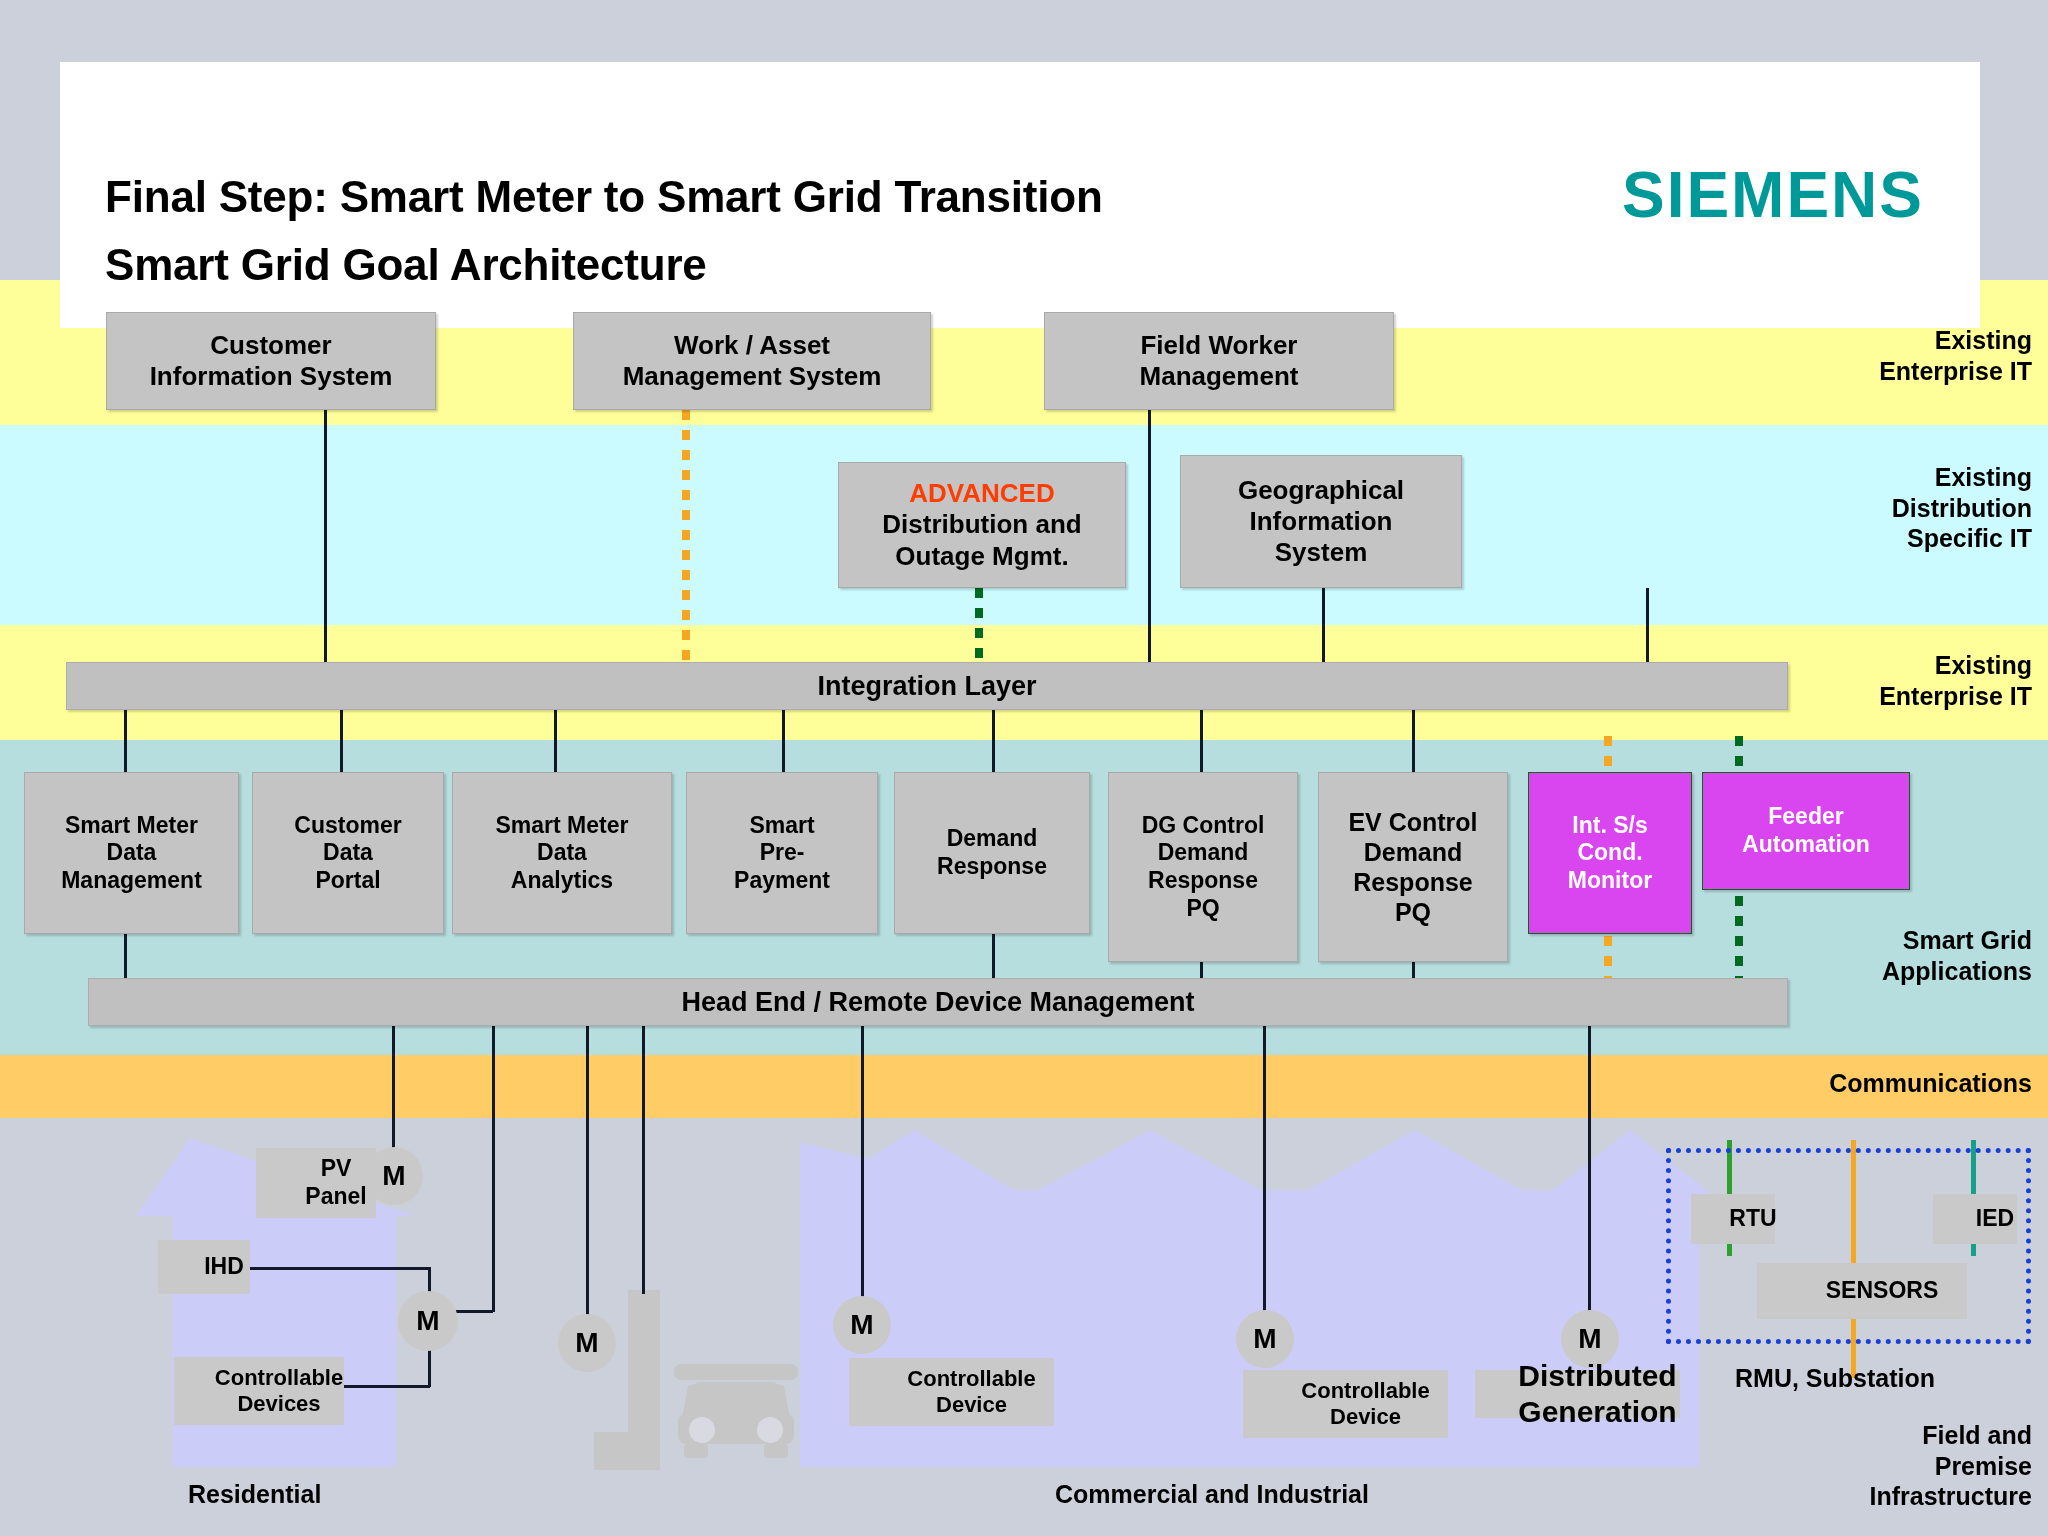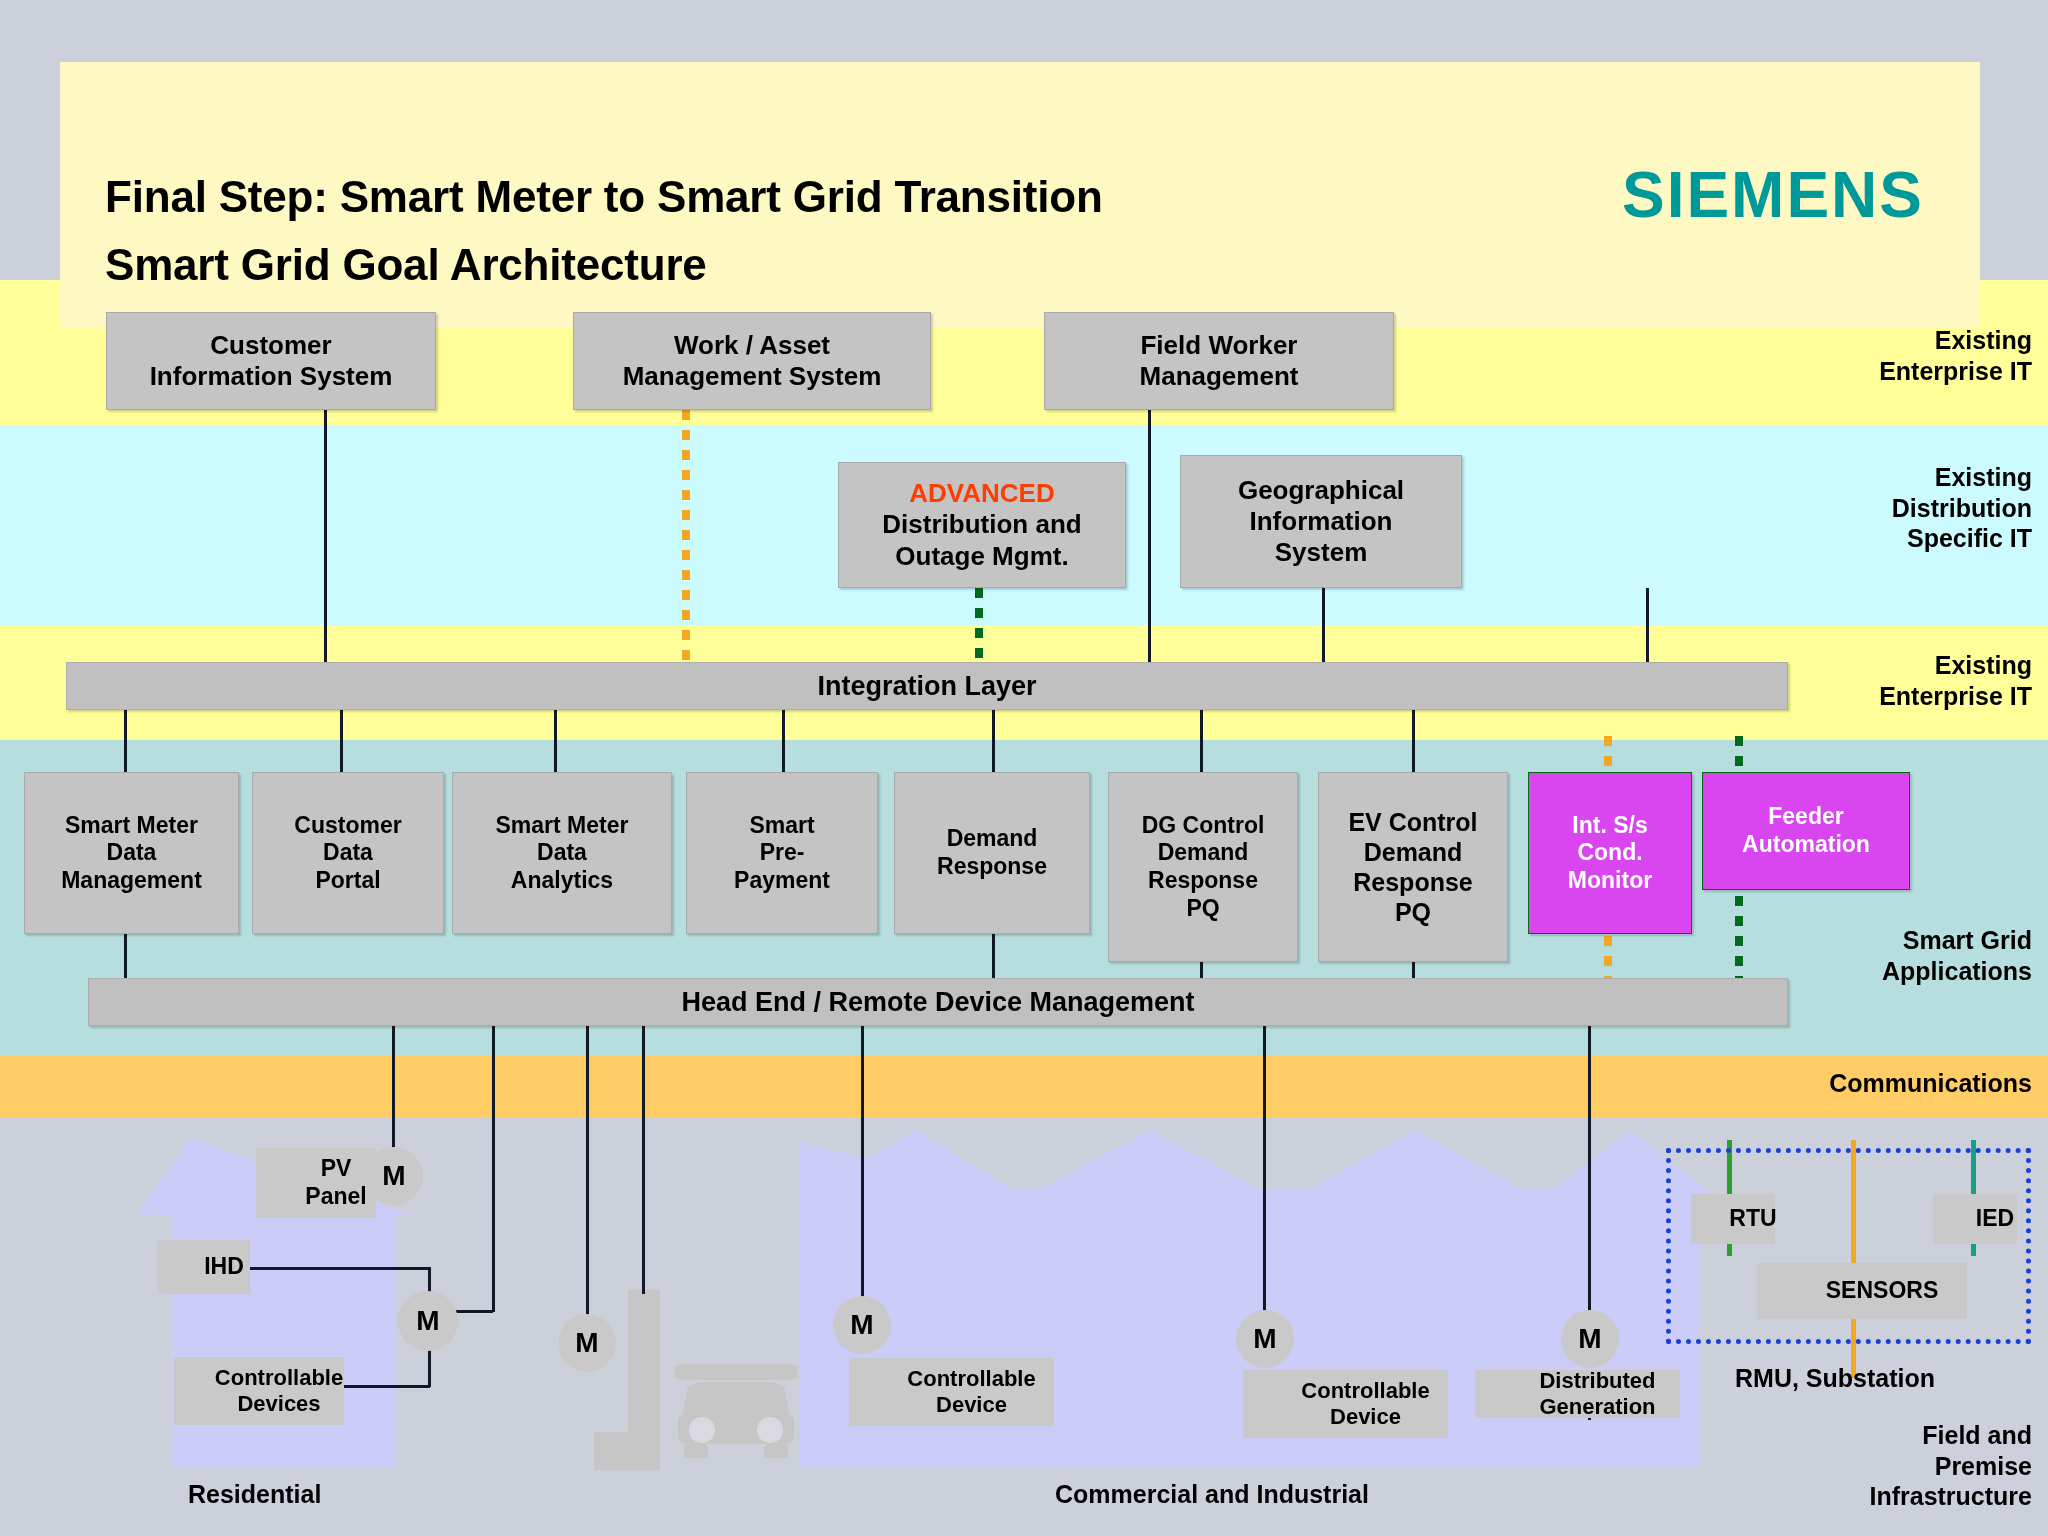--- a/index.html
+++ b/index.html
@@ -8,21 +8,21 @@
     background:#ccd0da;
     font-family:"Liberation Sans",sans-serif;
     overflow:hidden;
     position:relative;
   }
   #stage{position:absolute;left:0;top:0;width:2048px;height:1536px;}
 
   
   .title-card{
     position:absolute;left:60px;top:62px;width:1920px;height:266px;
-    background:#fef9c3;
+    background:#ffffff;
   }
   .title-line{
     position:absolute;left:45px;
     font-size:44px;font-weight:bold;color:#000;letter-spacing:-0.2px;
     white-space:nowrap;
   }
   .title-line.l1{top:110px;}
   .title-line.l2{top:178px;}
   .siemens{
     position:absolute;right:56px;top:96px;
@@ -280,21 +280,21 @@
 
   <div class="meter" style="left:833px;top:1296px;width:58px;height:58px;">M</div>
   <div class="box plain" style="left:849px;top:1358px;width:205px;height:68px;font-size:22px;">Controllable
 Device</div>
 
   <div class="meter" style="left:1236px;top:1310px;width:58px;height:58px;">M</div>
   <div class="box plain" style="left:1243px;top:1370px;width:205px;height:68px;font-size:22px;">Controllable
 Device</div>
 
   <div class="meter" style="left:1561px;top:1310px;width:58px;height:58px;">M</div>
-  <div class="box plain" style="left:1475px;top:1370px;width:205px;height:48px;font-size:22px;">Distributed
+  <div class="box plain" style="left:1475px;top:1370px;width:205px;height:48px;font-size:30px;">Distributed
 Generation</div>
 
   <div class="legend-caption" style="left:1055px;top:1480px;">Commercial and Industrial</div>
 
   <div class="sub-frame" style="left:1666px;top:1148px;width:355px;height:186px;"></div>
   <div class="box plain" style="left:1691px;top:1194px;width:84px;height:50px;font-size:23px;">RTU</div>
   <div class="box plain" style="left:1933px;top:1194px;width:84px;height:50px;font-size:23px;">IED</div>
   <div class="box plain" style="left:1757px;top:1263px;width:210px;height:56px;font-size:23px;">SENSORS</div>
   <div class="legend-caption" style="left:1735px;top:1364px;">RMU, Substation</div>
 

